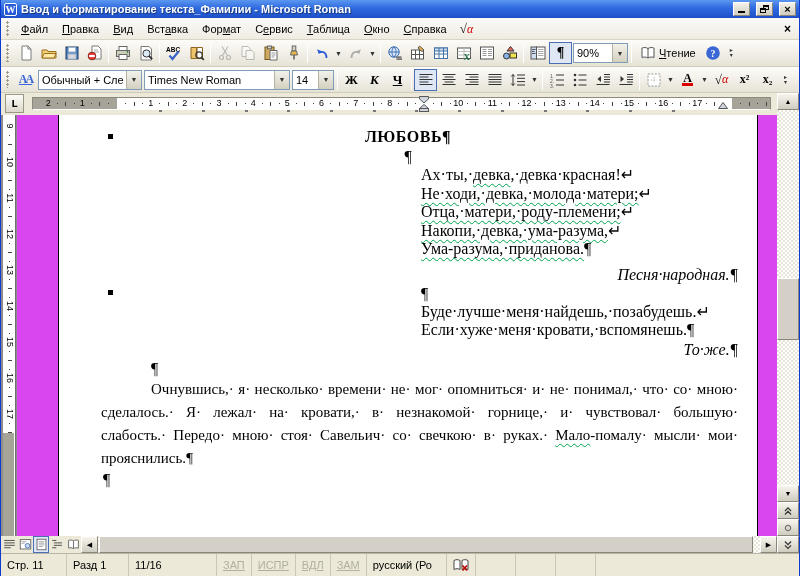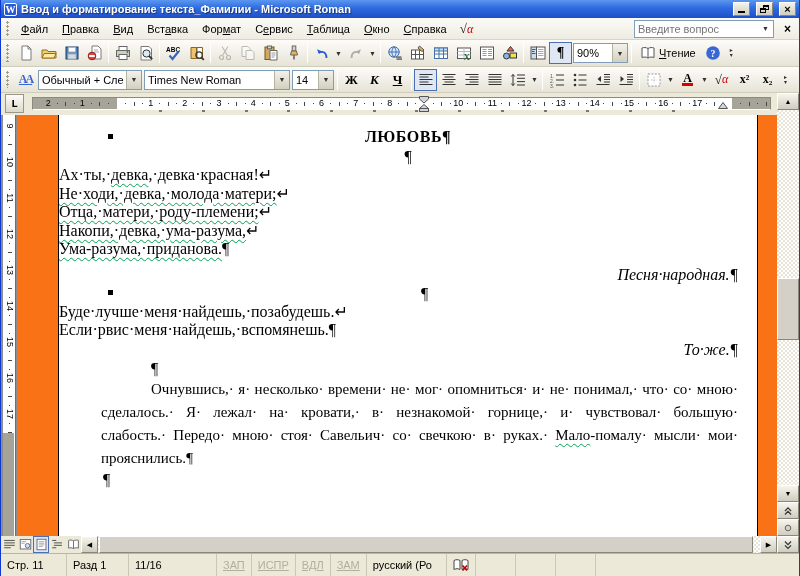--- a/index.html
+++ b/index.html
@@ -80,28 +80,28 @@
   
   .main{display:flex;height:460px;}
   .left-col{width:778px;display:flex;flex-direction:column;}
   .content-row{flex:1;display:flex;overflow:hidden;}
   .vruler{width:16px;background:#8c8c8c;position:relative;flex:0 0 auto;}
   .vr-strip{position:absolute;left:2px;top:0;width:13px;bottom:0;background:#fff;border-right:1px solid #6f6f6f;}
   .vr-gray{position:absolute;left:0;right:1px;background:#a6a498;}
   .vnum{position:absolute;left:1px;width:11px;text-align:center;font-size:9px;color:#000;transform:rotate(90deg);}
   .vtick{position:absolute;left:5px;width:4px;height:1px;background:#444;}
   .vdot{position:absolute;left:6px;width:1px;height:1px;background:#444;}
-  .workspace{flex:1;background:#f97316;position:relative;overflow:hidden;}
+  .workspace{flex:1;background:#d946ef;position:relative;overflow:hidden;}
   .page{position:absolute;left:41px;top:0;width:700px;height:100%;background:#fff;
     border-left:1px solid #000;border-right:1px solid #000;font-family:"Liberation Serif",serif;color:#000;}
   
   .blk{position:relative;}
   .blk.title-line{margin:12px 42px 0 42px;text-align:center;font-weight:bold;font-size:16px;line-height:20px;letter-spacing:.5px;}
   .blk.cmark{margin:0 42px;text-align:center;font-size:16px;line-height:19px;}
-  .poem-line{font-size:16px;line-height:18.5px;white-space:nowrap;}
+  .poem-line{margin-left:362px;font-size:16px;line-height:18.5px;white-space:nowrap;}
   .blk.sig{margin:0 19px 0 42px;text-align:right;font-style:italic;font-size:16px;line-height:19px;}
   .blk.sig.gap{margin-top:6px;}
   .blk.imark{font-size:16px;line-height:19px;}
   .body-line{margin:0 19px 0 42px;font-size:15px;line-height:23px;text-align:justify;}
   .body-line.jl{text-align-last:justify;}
   .body-line.first{padding-left:50px;}
   .endmark{font-family:"Liberation Serif",serif;}
   .w{text-decoration-line:underline;text-decoration-style:wavy;text-decoration-color:#00a550;
      text-decoration-thickness:1px;text-underline-offset:3px;}
   .sqm{position:absolute;left:49px;width:5px;height:5px;background:#000;}
@@ -159,24 +159,20 @@
         <div class="menu-item"><u>В</u>ид</div>
         <div class="menu-item">Вст<u>а</u>вка</div>
         <div class="menu-item">Фор<u>м</u>ат</div>
         <div class="menu-item">С<u>е</u>рвис</div>
         <div class="menu-item"><u>Т</u>аблица</div>
         <div class="menu-item"><u>О</u>кно</div>
         <div class="menu-item"><u>С</u>правка</div>
       </div>
     <div class="menu-eq"><span class="eq-sqrt">√</span><span class="eq-alpha">α</span></div>
     <div class="spacer"></div>
-    <div class="ask-box">
-      <input placeholder="Введите вопрос" style="">
-      <div class="dd15">▼</div>
-    </div>
     <div class="menu-close">×</div>
   </div>
 
   <div class="tb std" id="std-toolbar">
       <div class="grip"></div>
       <div class="tbtn">
         <span>
           <svg width="16" height="16" viewBox="0 0 16 16">
             <path d="M4 1h6l3 3v11H4z" fill="#fff" stroke="#7b7b7b"></path>
             <path d="M10 1v3h3" fill="none" stroke="#7b7b7b"></path>
@@ -688,21 +684,21 @@
               <div class="blk title-line"><span>ЛЮБОВЬ</span><span class="endmark">¶</span></div>
               <div class="blk cmark"><span class="endmark">¶</span></div>
               <div class="blk poem-line"><span>Ах·ты,·</span><span class="w">девка</span><span>,·девка·красная!</span><span class="endmark">↵</span></div>
               <div class="blk poem-line"><span class="w">Не·ходи,·девка,·молода·матери;</span><span class="endmark">↵</span></div>
               <div class="blk poem-line"><span class="w">Отца,·матери,·роду-племени;</span><span class="endmark">↵</span></div>
               <div class="blk poem-line"><span class="w">Накопи,·девка,·ума-разума,</span><span class="endmark">↵</span></div>
               <div class="blk poem-line"><span class="w">Ума-разума,·приданова.</span><span class="endmark">¶</span></div>
               <div class="blk sig gap"><span>Песня·народная.</span><span class="endmark">¶</span></div>
               <div class="blk imark" style="margin-left: 362px;"><span class="endmark">¶</span></div>
               <div class="blk poem-line"><span>Буде·лучше·меня·найдешь,·позабудешь.</span><span class="endmark">↵</span></div>
-              <div class="blk poem-line"><span>Если·рвис·меня·найдешь,·вспомянешь.</span><span class="endmark">¶</span></div>
+              <div class="blk poem-line"><span>Если·хуже·меня·кровати,·вспомянешь.</span><span class="endmark">¶</span></div>
               <div class="blk sig"><span>То·же.</span><span class="endmark">¶</span></div>
               <div class="blk imark" style="margin-left: 92px;"><span class="endmark">¶</span></div>
               <div class="blk body-line jl first"><span>Очнувшись,· я· несколько· времени· не· мог· опомниться· и· не· понимал,· что· со· мною·</span></div>
               <div class="blk body-line jl"><span>сделалось.· Я· лежал· на· кровати,· в· незнакомой· горнице,· и· чувствовал· большую·</span></div>
               <div class="blk body-line jl"><span>слабость.· Передо· мною· стоя· Савельич· со· свечкою· в· руках.· </span><span class="w">Мало</span><span>-помалу· мысли· мои·</span></div>
               <div class="blk body-line"><span>прояснились.</span><span class="endmark">¶</span></div>
               <div class="blk imark" style="margin-left: 44px;"><span class="endmark">¶</span></div>
               <span class="sqm" style="top: 19px;"></span>
               <span class="sqm" style="top: 175px;"></span>
             </div>

